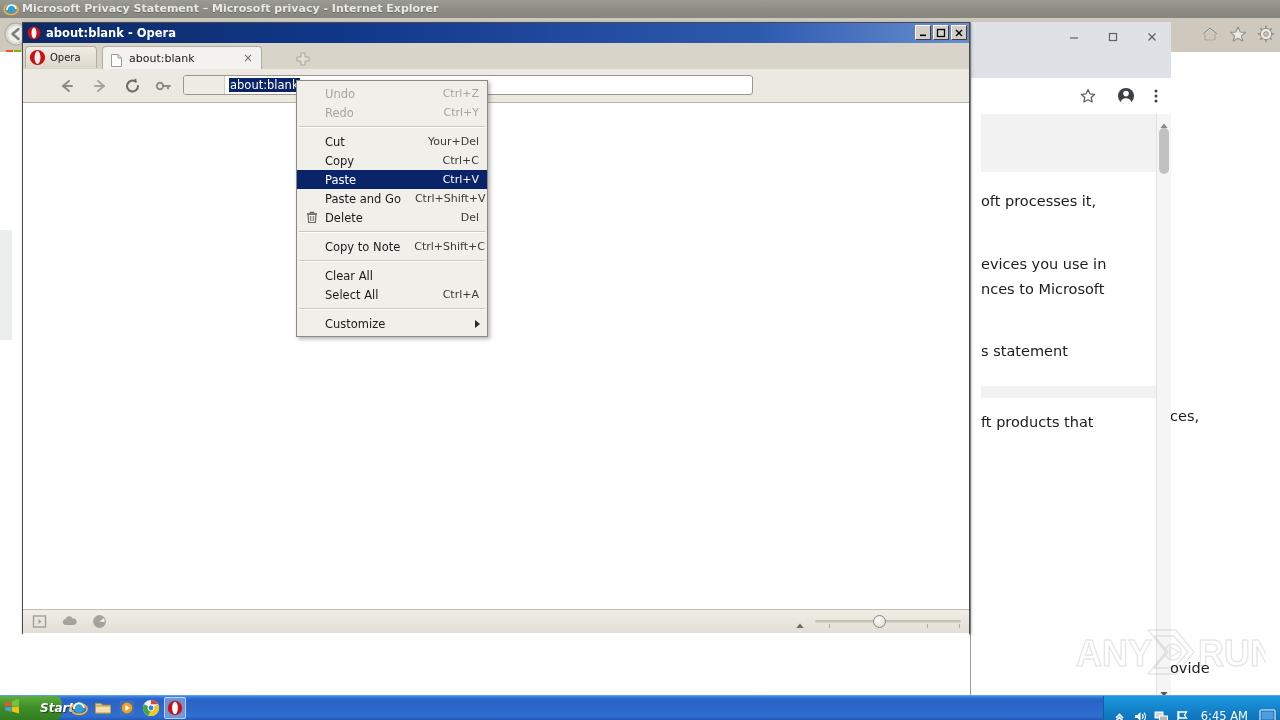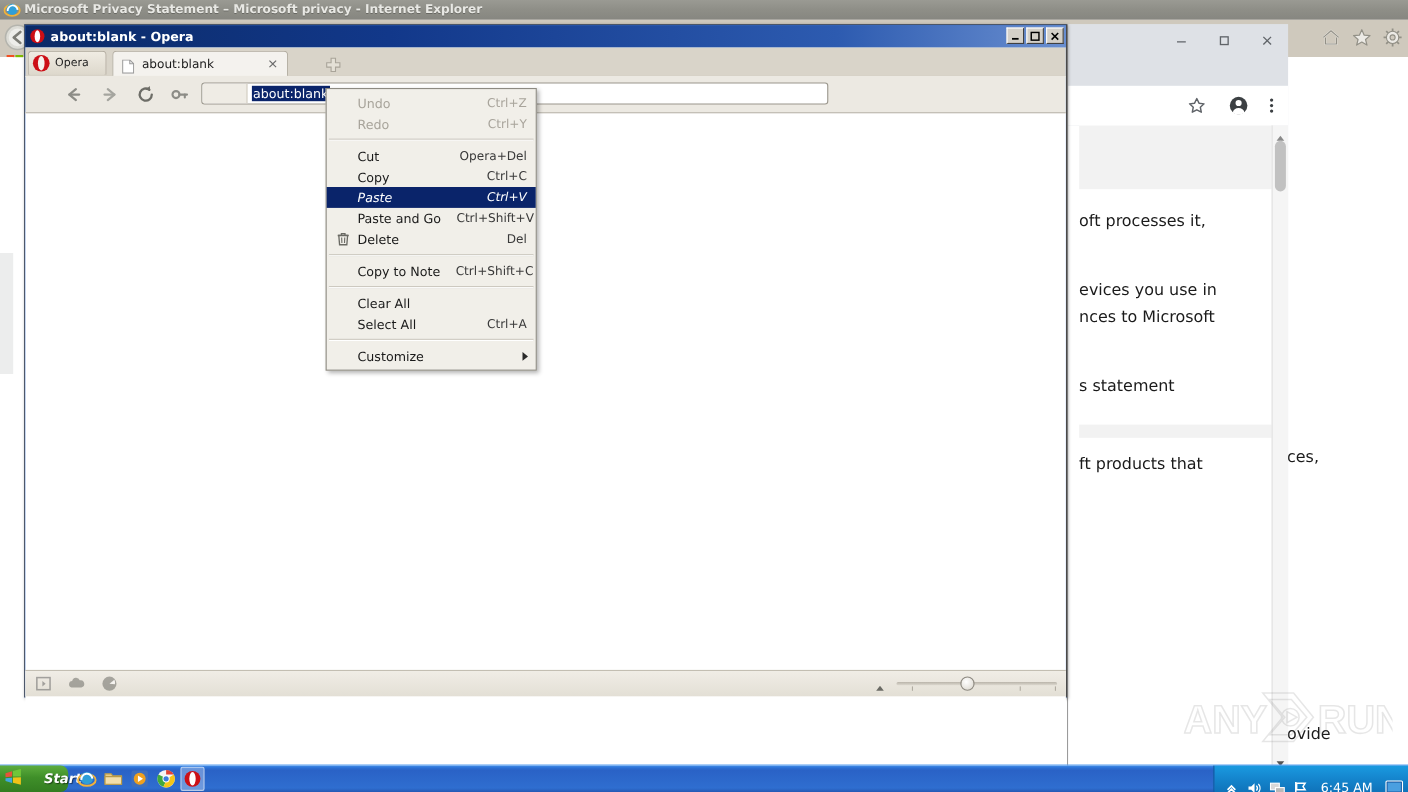--- a/index.html
+++ b/index.html
@@ -59,21 +59,21 @@
   .cp-line{position:absolute;left:0;white-space:nowrap;color:#1b1b1b;font-size:14.5px;
     font-family:"DejaVu Sans","Liberation Sans",sans-serif;}
 
   
   #ie-sliver{position:absolute;left:1170px;top:52px;width:110px;height:644px;background:#ffffff;overflow:hidden;}
   .sl-line{position:absolute;left:0;white-space:nowrap;color:#1b1b1b;font-size:14.5px;}
 
   
   #opera-window{
     position:absolute;left:22px;top:22px;width:948px;height:612px;
-    background:#3b82f6;border:1px solid #4a4a4a;box-sizing:border-box;
+    background:#0369a1;border:1px solid #4a4a4a;box-sizing:border-box;
     box-shadow:1px 1px 3px rgba(0,0,0,.35);
   }
   #opera-titlebar{
     position:absolute;left:0;top:0;width:946px;height:20px;
     background:linear-gradient(to right,#0b2a66 0%,#12388a 35%,#2d5bb0 78%,#6a8fd0 100%);
     color:#ffffff;font-size:11.5px;font-weight:bold;line-height:20px;
     padding-left:23px;box-sizing:border-box;white-space:nowrap;overflow:hidden;
   }
   #opera-title-logo{position:absolute;left:4px;top:3px;width:14px;height:14px;}
   #opera-winbtns{position:absolute;right:2px;top:2px;display:flex;gap:2px;}
@@ -147,21 +147,21 @@
     font-size:11.5px;color:#1a1a1a;
   }
   .ctx-item{
     position:relative;height:19px;display:flex;align-items:center;
     padding-left:28px;padding-right:8px;box-sizing:border-box;white-space:nowrap;
   }
   .ctx-item .lbl{flex:1;}
   .ctx-item .acc{color:#3a3a3a;font-size:11px;margin-left:14px;}
   .ctx-item.disabled .lbl,.ctx-item.disabled .acc{color:#a8a49b;}
   .ctx-item.sel{background:#0a246a;}
-  .ctx-item.sel .lbl,.ctx-item.sel .acc{color:#ffffff;font-style:italic;}
+  .ctx-item.sel .lbl,.ctx-item.sel .acc{color:#ffffff;}
   .ctx-sep{height:1px;background:#cdc9c0;margin:4px 2px 4px 2px;border-bottom:1px solid #ffffff;}
   .ctx-icon{position:absolute;left:8px;top:2px;width:14px;height:14px;}
   .ctx-sub{position:absolute;right:7px;top:6px;width:0;height:0;
     border-left:5px solid #2a2a2a;border-top:4px solid transparent;border-bottom:4px solid transparent;}
 
   
   #watermark{position:absolute;left:1076px;top:622px;width:190px;height:62px;
     opacity:.16;pointer-events:none;}
 
   
@@ -500,21 +500,21 @@
       <span class="lbl">Undo</span>
       <span class="acc">Ctrl+Z</span>
     </div>
     <div class="ctx-item disabled">
       <span class="lbl">Redo</span>
       <span class="acc">Ctrl+Y</span>
     </div>
     <div class="ctx-sep"></div>
     <div class="ctx-item">
       <span class="lbl">Cut</span>
-      <span class="acc">Opera+Del</span>
+      <span class="acc">Your+Del</span>
     </div>
     <div class="ctx-item">
       <span class="lbl">Copy</span>
       <span class="acc">Ctrl+C</span>
     </div>
     <div class="ctx-item sel">
       <span class="lbl">Paste</span>
       <span class="acc">Ctrl+V</span>
     </div>
     <div class="ctx-item">

